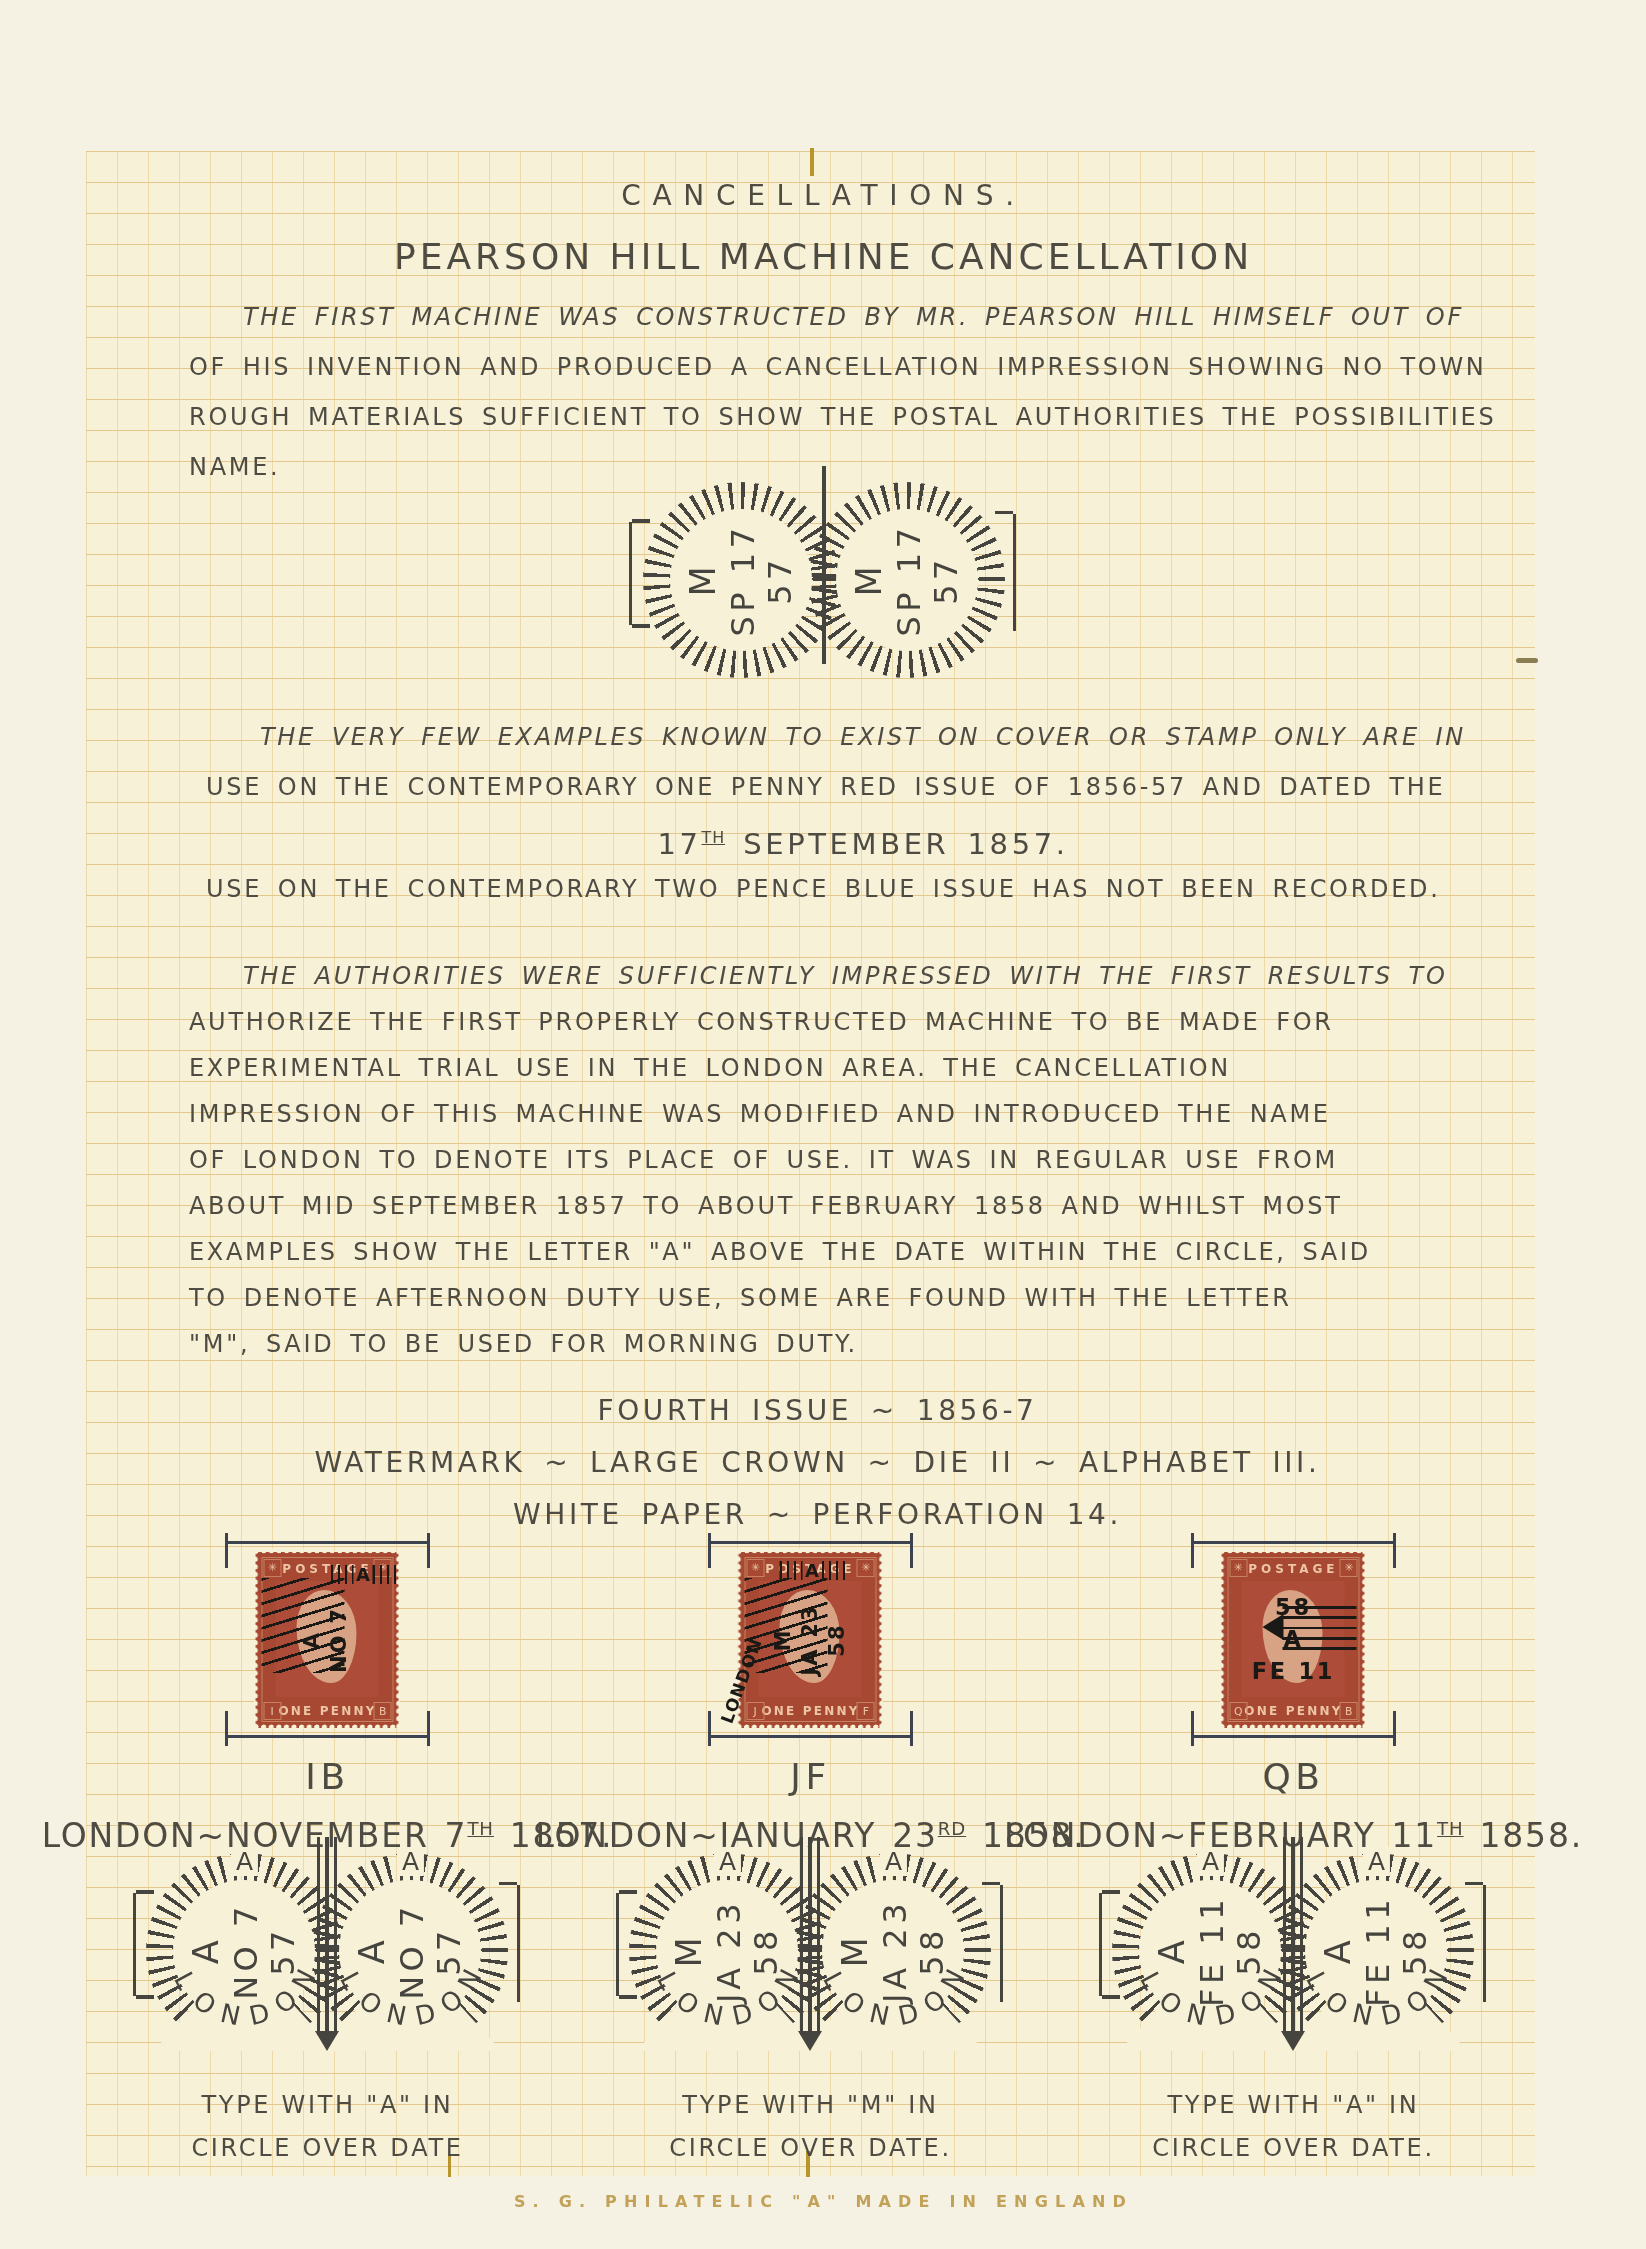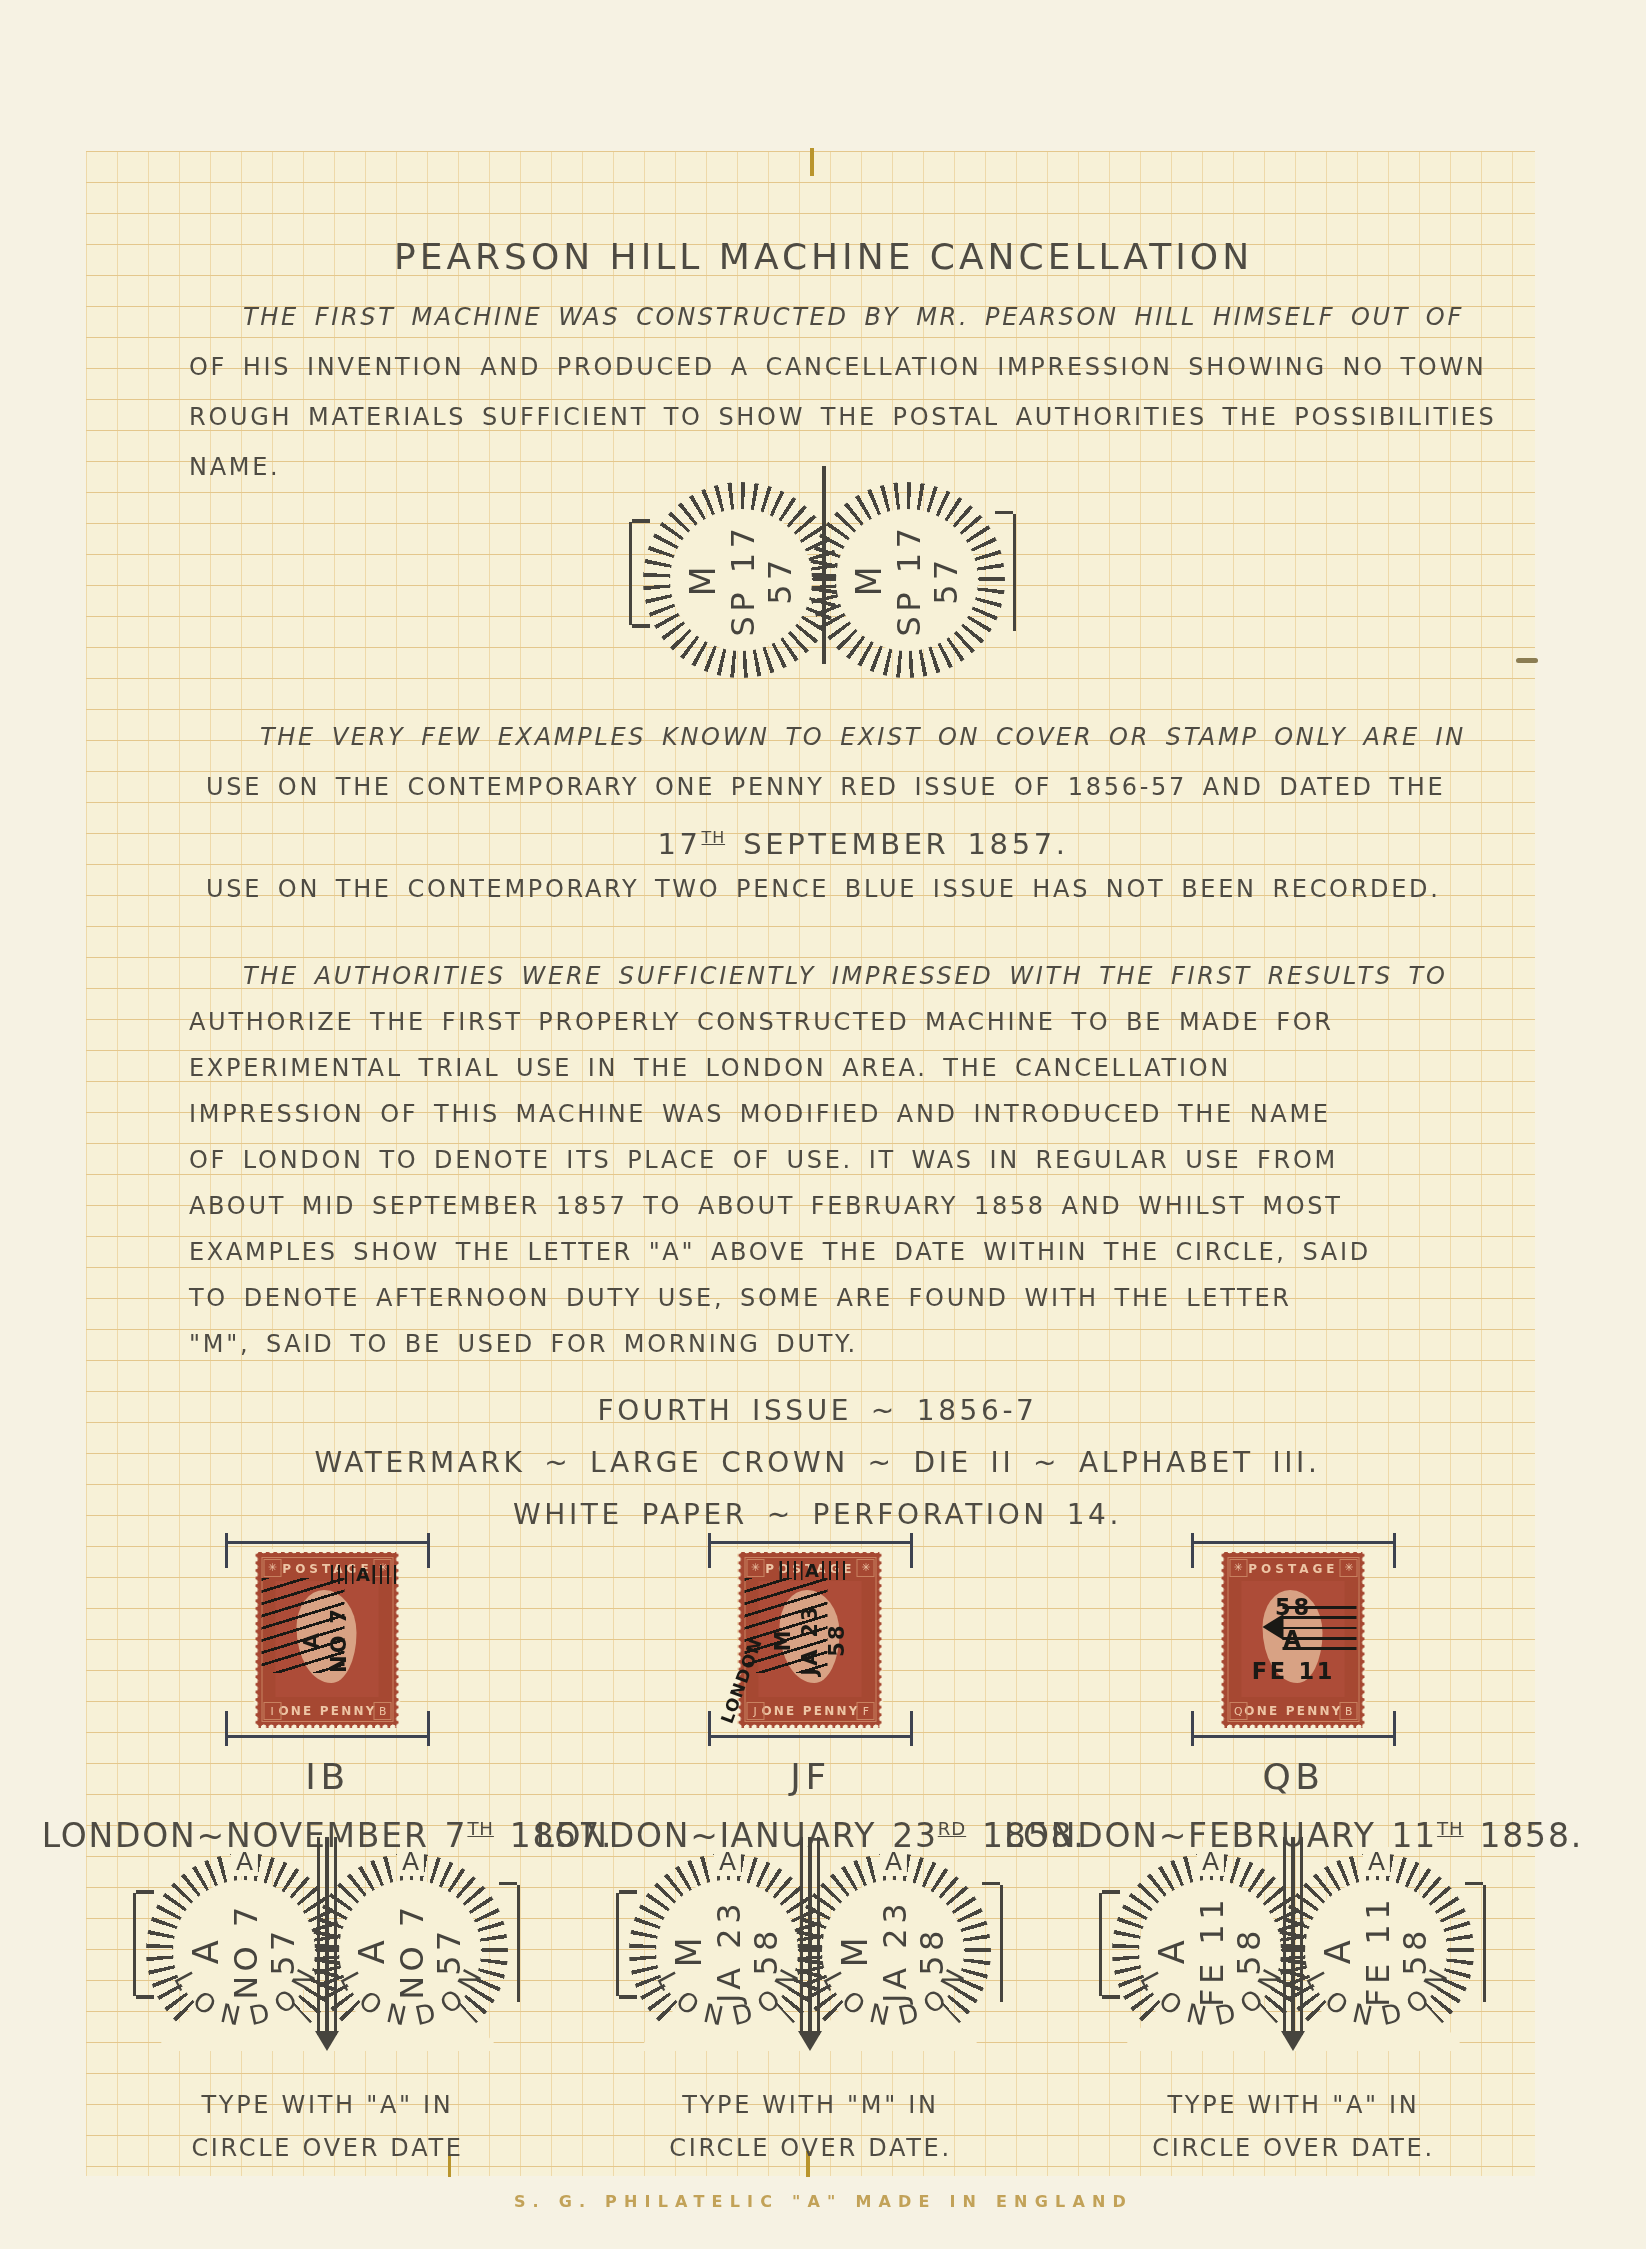--- a/index.html
+++ b/index.html
@@ -157,20 +157,21 @@
 </head>
 <body>
 
 <div class="page">
   <div class="grid-area"></div>
   <div class="tick tick-top"></div>
   <div class="tick tick-b1"></div>
   <div class="tick tick-b2"></div>
   <div class="smudge"></div>
 
+  <div class="title hand">CANCELLATIONS.</div>
   <div class="subtitle hand">PEARSON HILL MACHINE CANCELLATION</div>
 
   <div class="para p1 hand">
     <div class="hand-line indent">THE FIRST MACHINE WAS CONSTRUCTED BY MR. PEARSON HILL HIMSELF OUT OF</div>
     <div class="hand-line">OF HIS INVENTION AND PRODUCED A CANCELLATION IMPRESSION SHOWING NO TOWN</div>
     <div class="hand-line">ROUGH MATERIALS SUFFICIENT TO SHOW THE POSTAL AUTHORITIES THE POSSIBILITIES</div>
     <div class="hand-line">NAME.</div>
   </div>
 
   <div class="trial-row">

